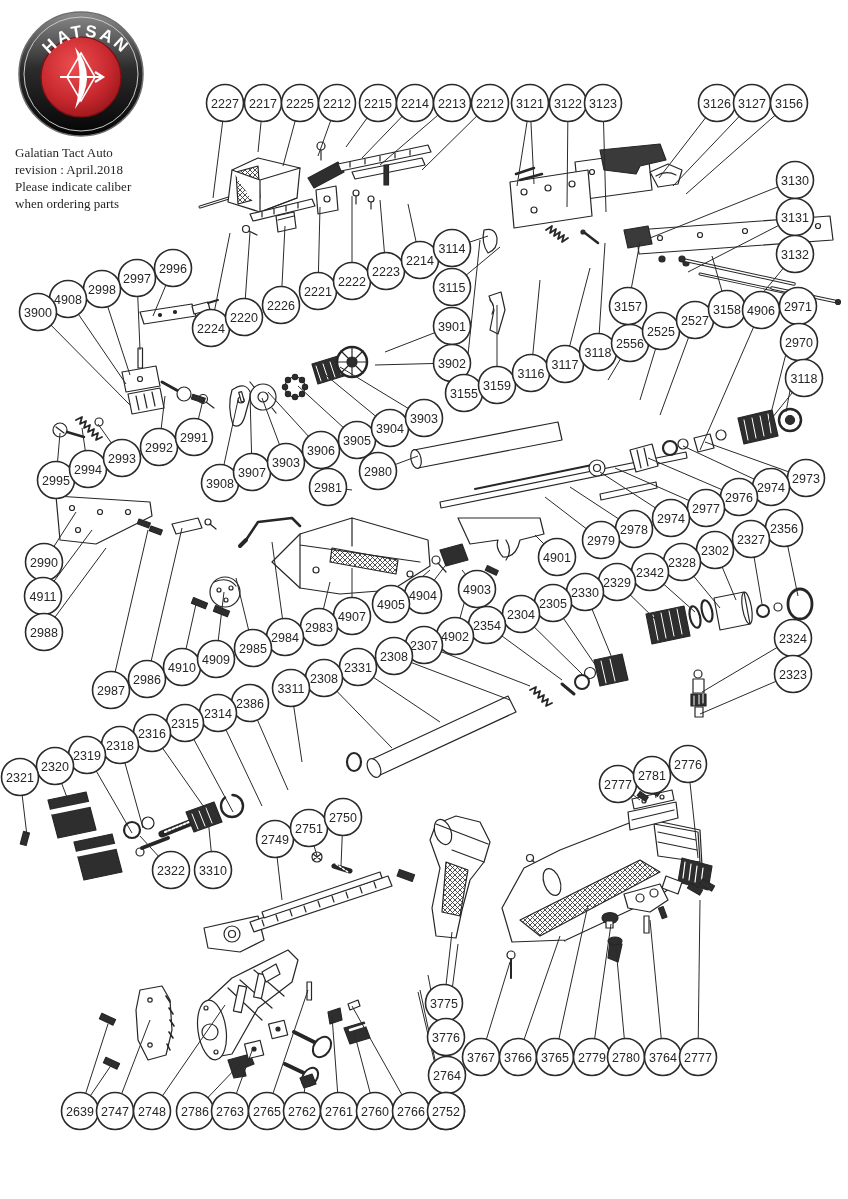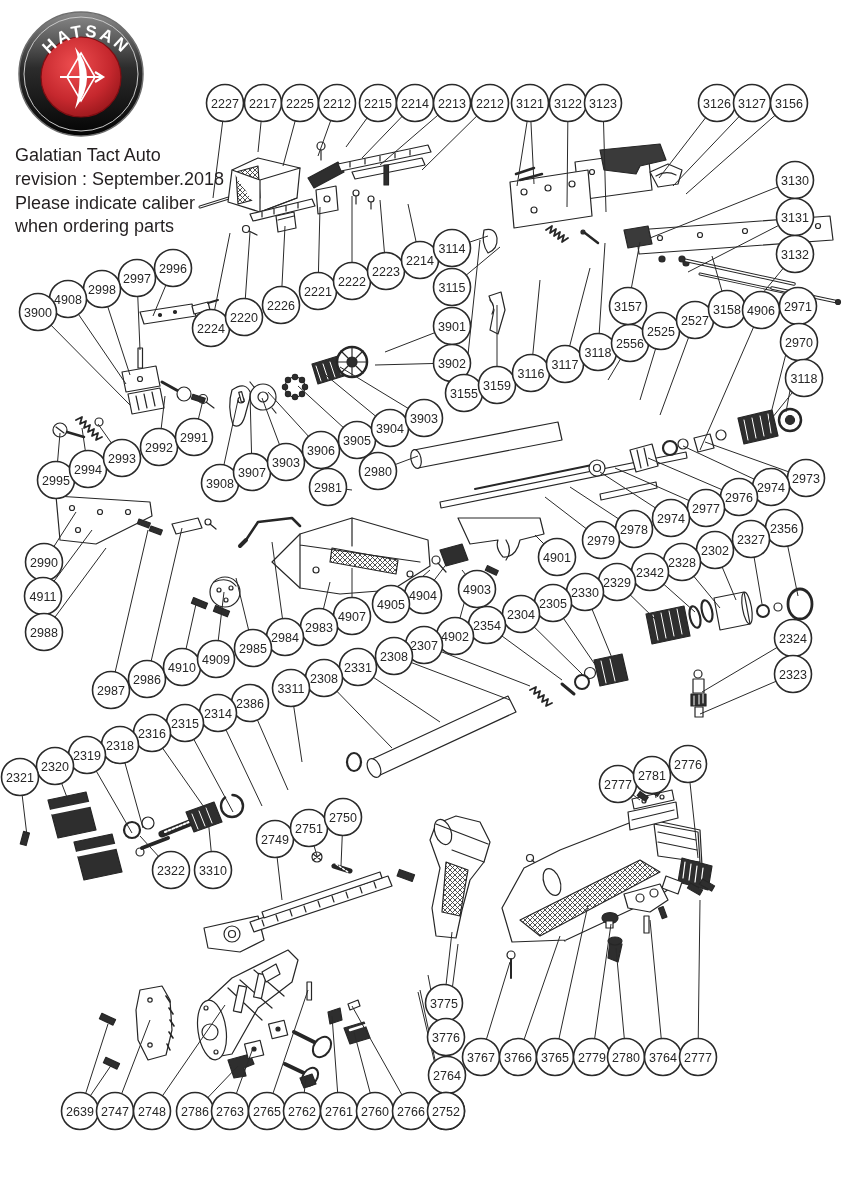--- a/index.html
+++ b/index.html
@@ -1,21 +1,21 @@
 <!DOCTYPE html>
 <html><head>
 <meta charset="utf-8">
 <style>
   html,body{margin:0;padding:0;background:#fff;}
   body{width:848px;height:1199px;position:relative;overflow:hidden;
        font-family:"Liberation Sans",sans-serif;}
   #scene{position:absolute;left:0;top:0;display:block;}
   .callout-label{font:12.5px "Liberation Sans",sans-serif;fill:#262626;}
   .hdr{position:absolute;left:15px;top:144px;color:#231f20;
-       font-size:18px;line-height:1.32;}
+       font-size:13px;line-height:1.32;font-family:Liberation Serif, serif;}
   .hdr div{white-space:nowrap;}
   .brand-arc{font:bold 17px "Liberation Sans",sans-serif;fill:#fff;letter-spacing:2.5px;}
 </style>
 </head>
 <body>
 
 <svg id="scene" width="848" height="1199" viewBox="0 0 848 1199">
   <defs>
     <radialGradient id="gRed" cx="42%" cy="35%" r="75%">
       <stop offset="0%" stop-color="#ee4e50"></stop>
@@ -1046,16 +1046,16 @@
         <g>
           <circle cx="446" cy="1111" r="18.5" fill="#fff" stroke="#2a2a2a" stroke-width="1.6"></circle>
           <text x="446" y="1111" dy="4.5" text-anchor="middle" class="callout-label">2752</text>
         </g>
       </g>
     </g>
 </svg>
 
 <div class="hdr">
   <div>Galatian Tact Auto</div>
-  <div>revision : September.2018</div>
+  <div>revision : April.2018</div>
   <div>Please indicate caliber</div>
   <div>when ordering parts</div>
 </div>
 
 </body></html>

